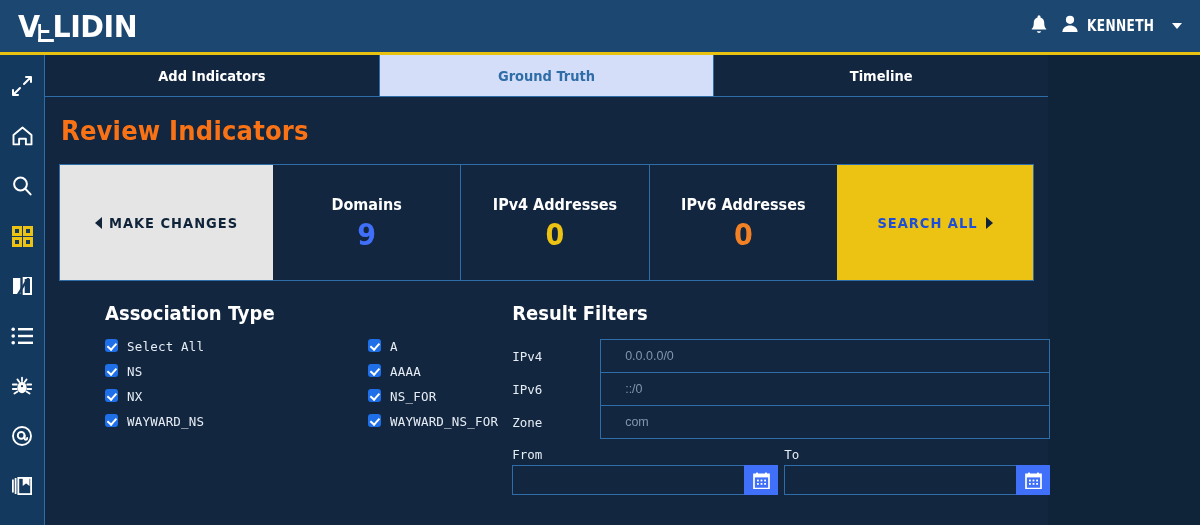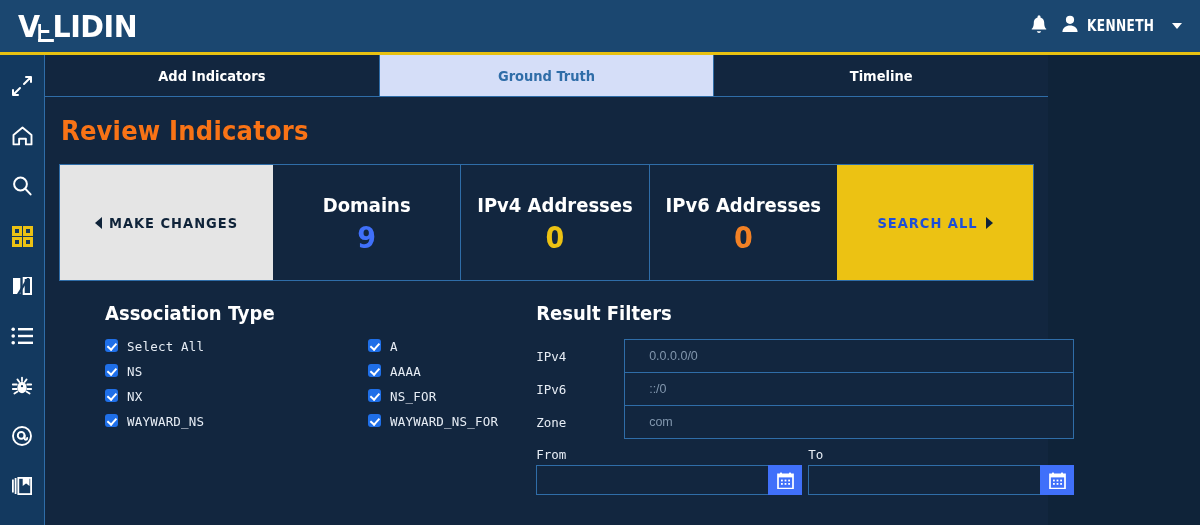--- a/index.html
+++ b/index.html
@@ -206,21 +206,21 @@
     justify-content: center;
     gap: 6px;
     border-right: 1px solid #2f6da8;
     padding: 0 10px;
   }
   .stat:last-child { border-right: none; }
   .stat-label {
     color: #ffffff;
     font-family: "DejaVu Sans Condensed", "Liberation Sans", sans-serif;
     font-weight: 700;
-    font-size: 20px;
+    font-size: 16px;
   }
   .stat-value {
     font-family: "DejaVu Sans Condensed", "Liberation Sans", sans-serif;
     font-weight: 700;
     font-size: 30px;
     line-height: 1;
   }
   .search-all {
     width: 196px;
     background: #ecc213;
@@ -233,21 +233,20 @@
     font-weight: 700;
     font-size: 14.5px;
     letter-spacing: 1px;
     cursor: pointer;
   }
 
   
   .filters {
     display: flex;
     padding: 20px 14px 0 14px;
-    gap: 24px;
   }
   .col-left { width: 566px; padding-left: 46px; }
   .col-right { flex: 1; padding-left: 14px; }
   .section-title {
     color: #ffffff;
     font-family: "DejaVu Sans Condensed", "Liberation Sans", sans-serif;
     font-weight: 700;
     font-size: 20px;
     margin-bottom: 14px;
   }

